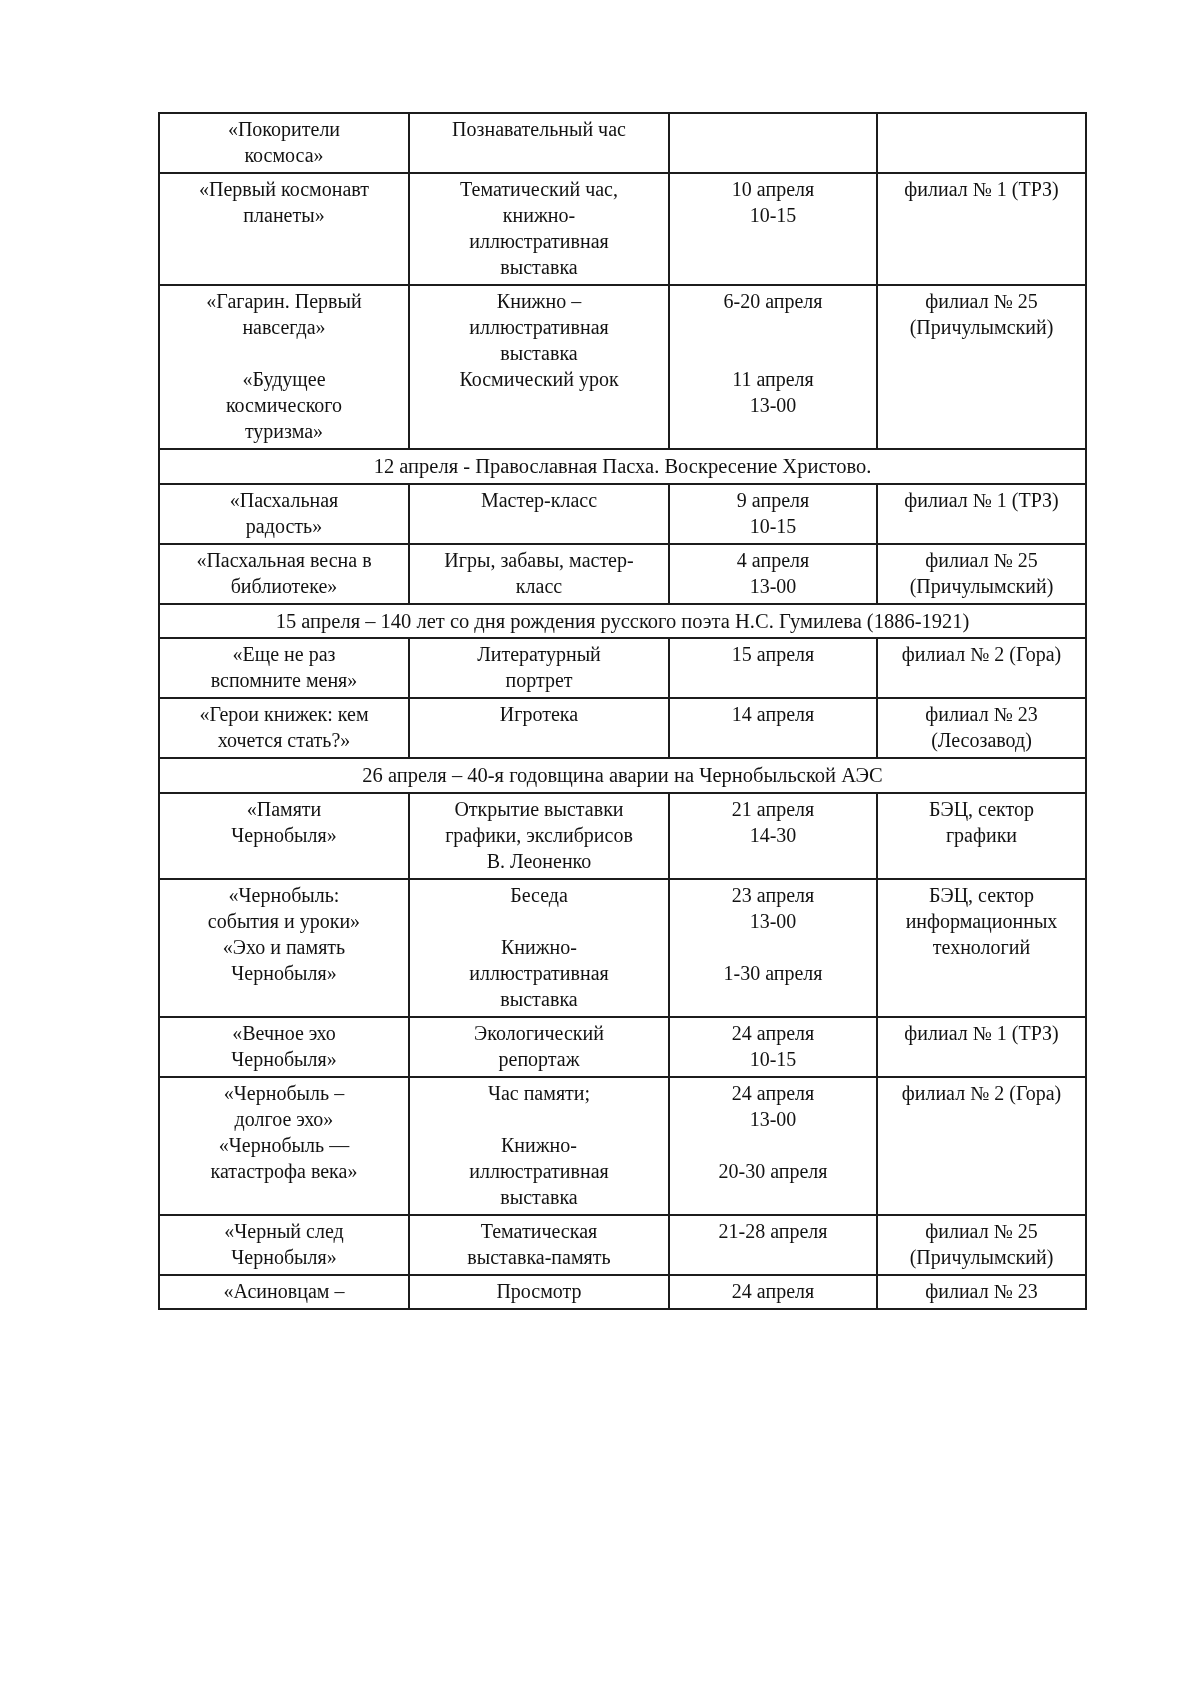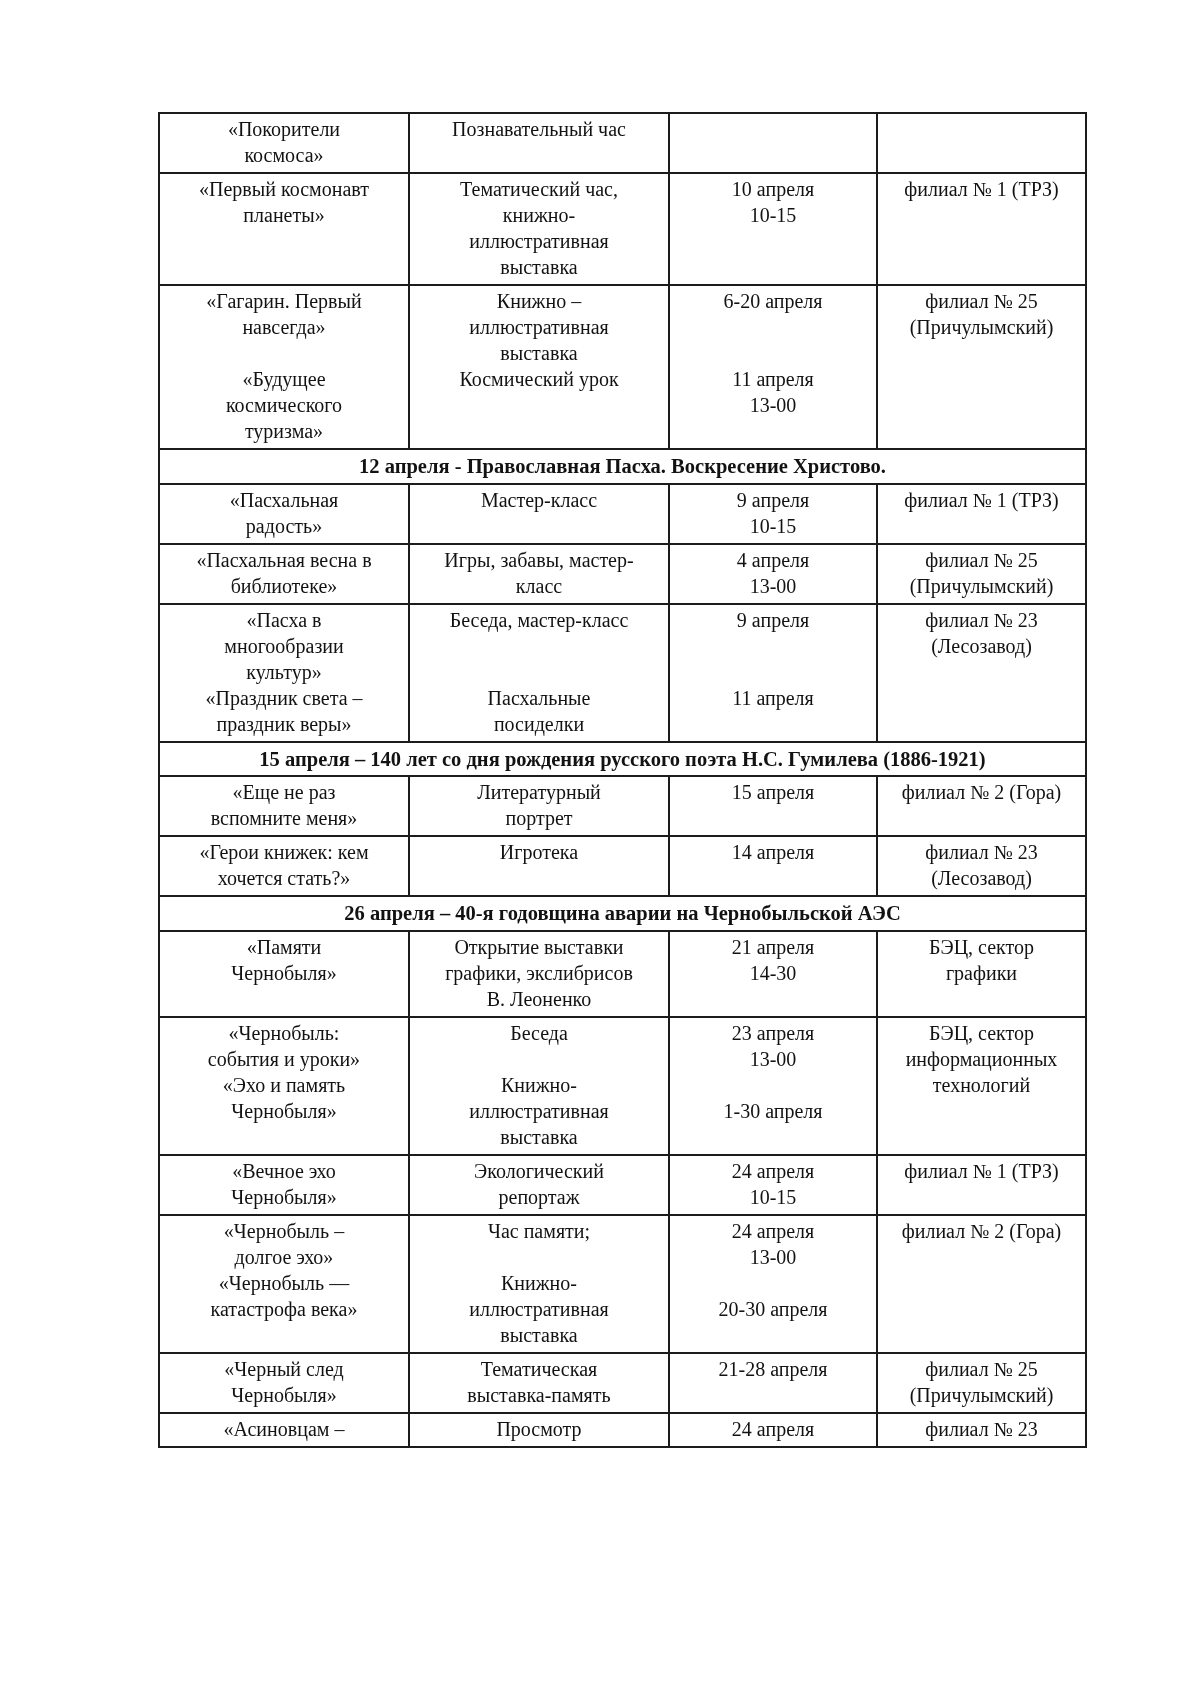--- a/index.html
+++ b/index.html
@@ -28,21 +28,21 @@
     border: 2px solid #1c1c1c;
     vertical-align: top;
     text-align: center;
     font-size: 20px;
     line-height: 1.3;
     padding: 2px 4px 4px 4px;
     white-space: pre-line;
     overflow: hidden;
   }
   table.events td.section {
-    font-weight: bold;
+    font-weight: normal;
     font-size: 20.5px;
     white-space: normal;
     padding: 3px 17px;
     text-align: center;
   }
 </style>
 </head>
 <body>
 
 <div class="page">
@@ -106,38 +106,20 @@
           <td>«Пасхальная весна в
 библиотеке»</td>
           <td>Игры, забавы, мастер-
 класс</td>
           <td>4 апреля
 13-00</td>
           <td>филиал № 25
 (Причулымский)</td>
         </tr>
         <tr>
-          <td>«Пасха в
-многообразии
-культур»
-«Праздник света –
-праздник веры»</td>
-          <td>Беседа, мастер-класс
-
-
-Пасхальные
-посиделки</td>
-          <td>9 апреля
-
-
-11 апреля</td>
-          <td>филиал № 23
-(Лесозавод)</td>
-        </tr>
-        <tr>
           <td colspan="4" class="section">15 апреля – 140 лет со дня рождения русского поэта Н.С. Гумилева (1886-1921)</td>
         </tr>
         <tr>
           <td style="">«Еще не раз
 вспомните меня»</td>
           <td>Литературный
 портрет</td>
           <td>15 апреля</td>
           <td>филиал № 2 (Гора)</td>
         </tr>

